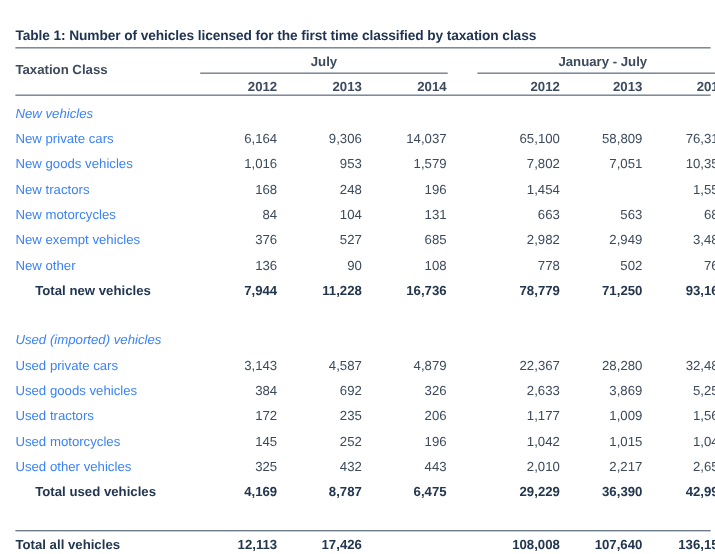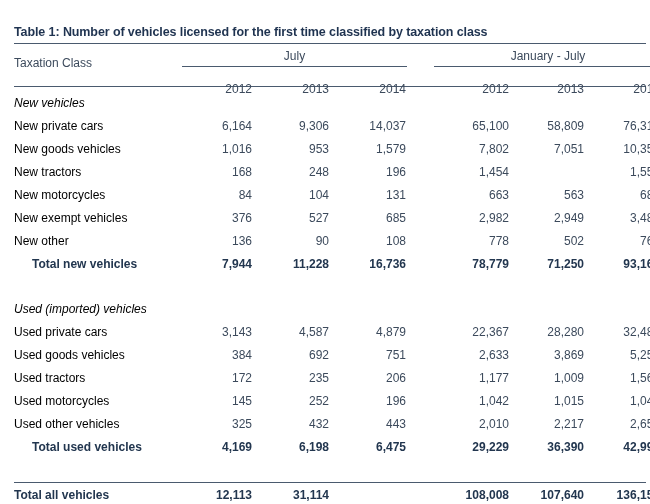--- a/index.html
+++ b/index.html
@@ -37,20 +37,21 @@
   .rule-title {
     height: 0;
     border-top: 1.6px solid #4a5a6e;
     margin-right: 2px;
   }
 
   
   .header-block {
     position: relative;
     height: 42px;
+    font-weight: bold;
   }
   .taxation-class-label {
     position: absolute;
     left: 0;
     top: 12px;
     font-size: 12px;
     color: #3c4a5c;
     white-space: nowrap;
   }
   .group-label {
@@ -65,21 +66,21 @@
     position: absolute;
     top: 22px;
     height: 0;
     border-top: 1.2px solid #4a5a6e;
   }
   .group-a { left: 168px; width: 225px; }
   .group-b { left: 420px; width: 228px; }
 
   .year-cell {
     position: absolute;
-    top: 38px;
+    top: 28px;
     font-size: 12px;
     color: #3c4a5c;
     text-align: right;
     white-space: nowrap;
   }
 
   .rule-header-bottom {
     height: 0;
     border-top: 1.6px solid #4a5a6e;
     margin-right: 2px;
@@ -95,21 +96,21 @@
     height: 23px;
     white-space: nowrap;
   }
   .row.blank { height: 22px; }
 
   .row-label {
     position: absolute;
     left: 0;
     top: 3px;
     font-size: 12px;
-    color: #000000;
+    color: #3b82f6;
     white-space: nowrap;
   }
   .row.section .row-label {
     font-style: italic;
   }
   .row.total .row-label {
     font-weight: bold;
     color: #22364f;
     margin-left: 18px;
   }
@@ -276,21 +277,21 @@
       <div class="cell c2">4,879</div>
       <div class="cell c3">22,367</div>
       <div class="cell c4">28,280</div>
       <div class="cell c5">32,480</div>
     </div>
 
     <div class="row">
       <div class="row-label">Used goods vehicles</div>
       <div class="cell c0">384</div>
       <div class="cell c1">692</div>
-      <div class="cell c2">751</div>
+      <div class="cell c2">326</div>
       <div class="cell c3">2,633</div>
       <div class="cell c4">3,869</div>
       <div class="cell c5">5,250</div>
     </div>
 
     <div class="row">
       <div class="row-label">Used tractors</div>
       <div class="cell c0">172</div>
       <div class="cell c1">235</div>
       <div class="cell c2">206</div>
@@ -315,36 +316,36 @@
       <div class="cell c1">432</div>
       <div class="cell c2">443</div>
       <div class="cell c3">2,010</div>
       <div class="cell c4">2,217</div>
       <div class="cell c5">2,650</div>
     </div>
 
     <div class="row total">
       <div class="row-label">Total used vehicles</div>
       <div class="cell c0">4,169</div>
-      <div class="cell c1">6,198</div>
+      <div class="cell c1">8,787</div>
       <div class="cell c2">6,475</div>
       <div class="cell c3">29,229</div>
       <div class="cell c4">36,390</div>
       <div class="cell c5">42,992</div>
     </div>
 
     <div class="row blank"></div>
   </div>
 
   <div class="rule-grand-top"></div>
 
   <div class="grand-row">
     <div class="row-label">Total all vehicles</div>
     <div class="cell c0">12,113</div>
-    <div class="cell c1">31,114</div>
+    <div class="cell c1">17,426</div>
     <div class="cell c3">108,008</div>
     <div class="cell c4">107,640</div>
     <div class="cell c5">136,152</div>
   </div>
 
   <div class="rule-grand-bottom"></div>
 
 </div>
 
 </body></html>

